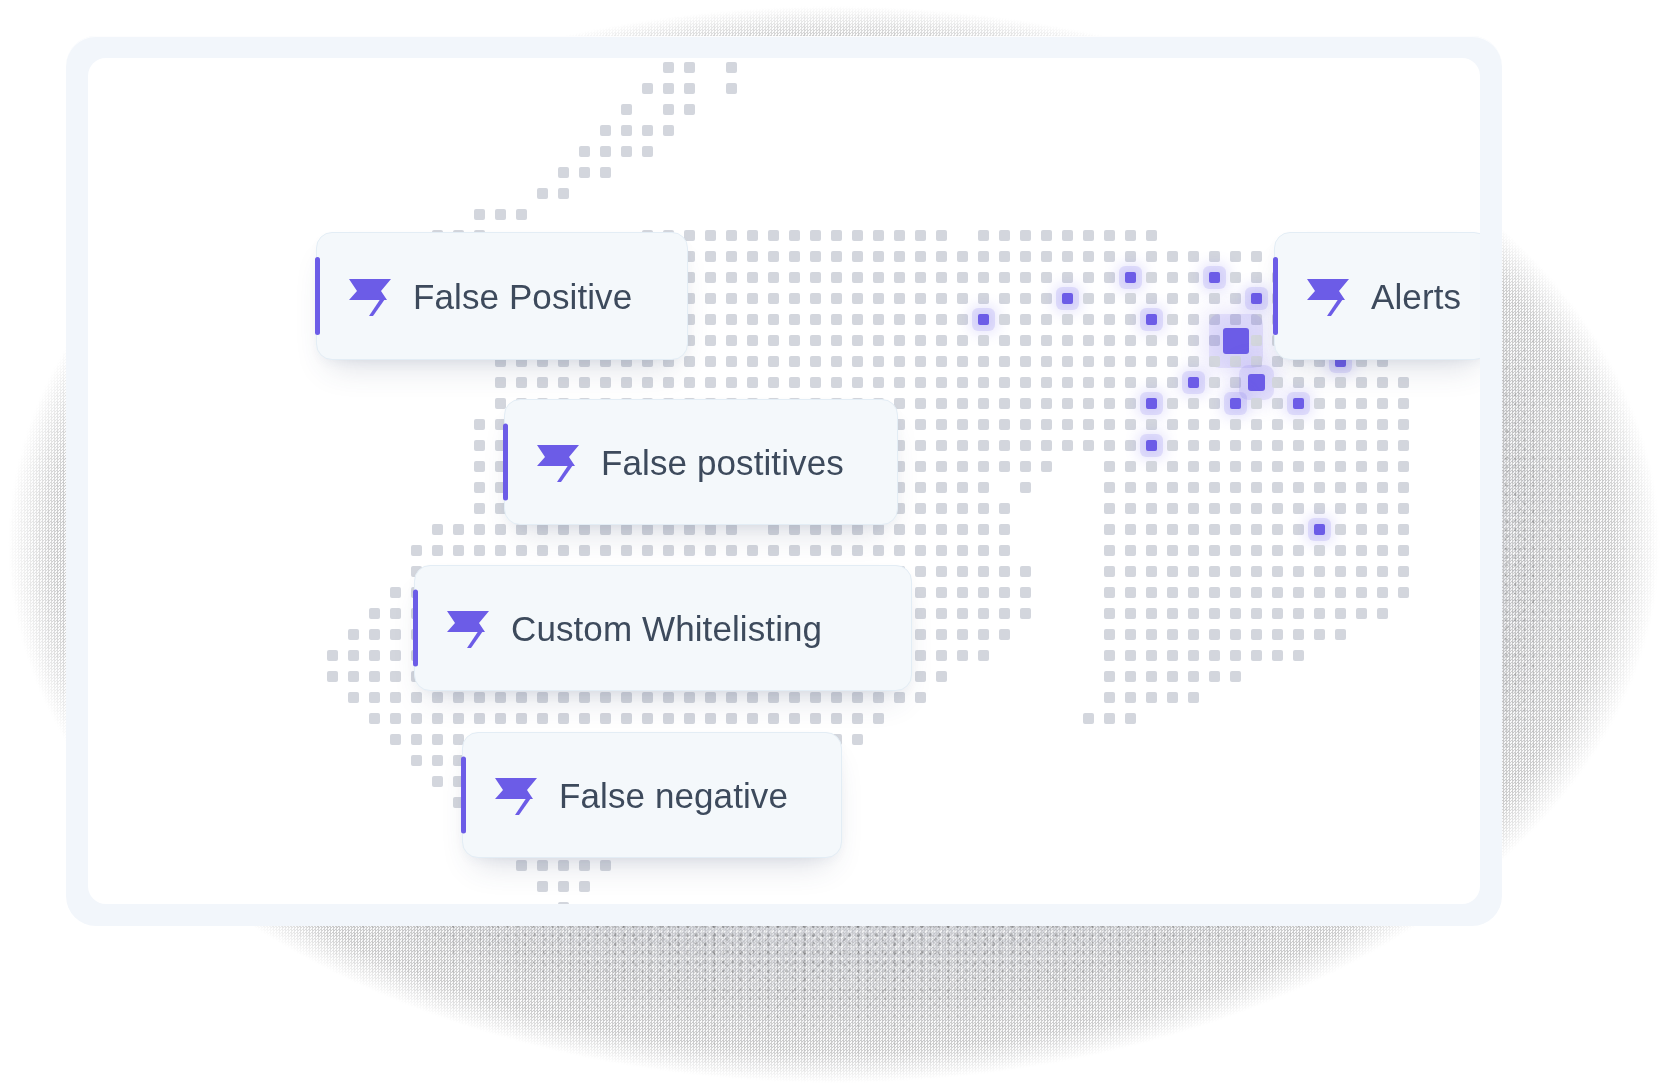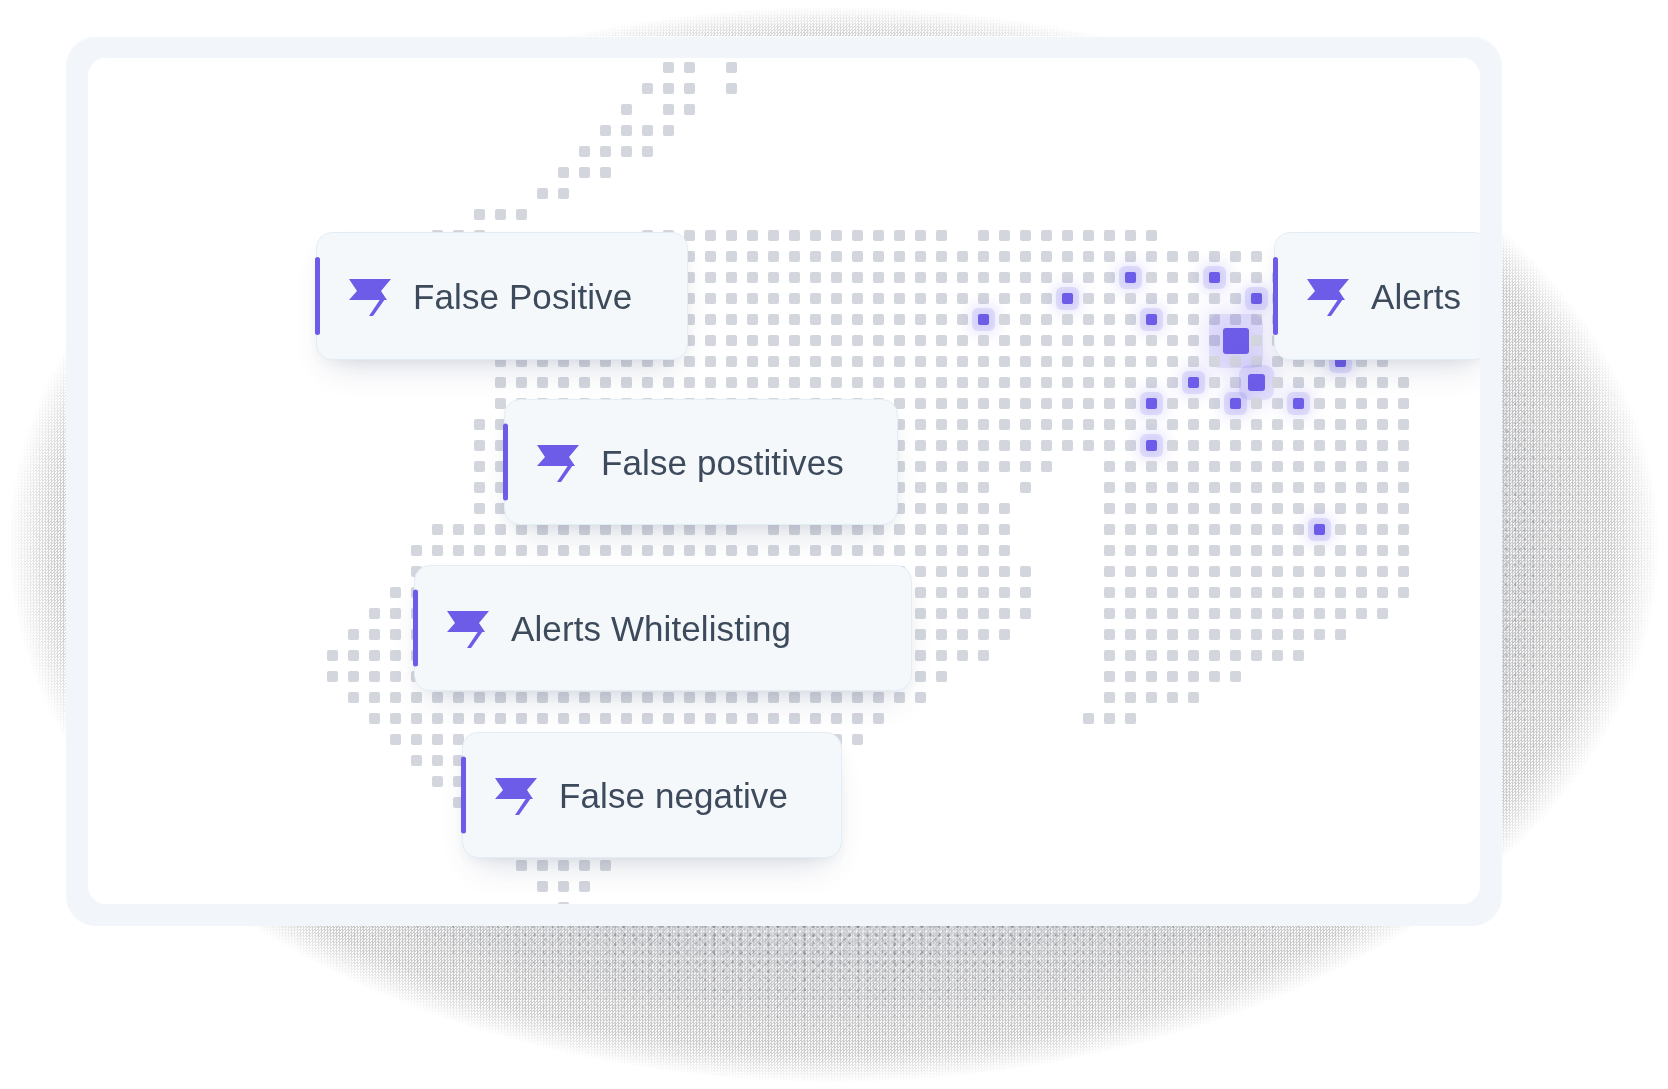--- a/index.html
+++ b/index.html
@@ -1284,21 +1284,21 @@
       </div>
 
       <div class="chip" id="chip-2">
         <span class="chip-accent"></span>
         <span class="chip-icon">
           <svg width="52" height="42" viewBox="0 0 52 42" aria-hidden="true">
             <path d="M4 4 H46 L36 16 L42 25 H4 L12 16 Z" fill="#6c5ce7"></path>
             <path d="M40 24 L28 41 L24 41 L36 23 Z" fill="#6c5ce7"></path>
           </svg>
         </span>
-        <span class="chip-label">Alerts Whitelisting</span>
+        <span class="chip-label">Custom Whitelisting</span>
       </div>
 
       <div class="chip" id="chip-4">
         <span class="chip-accent"></span>
         <span class="chip-icon">
           <svg width="52" height="42" viewBox="0 0 52 42" aria-hidden="true">
             <path d="M4 4 H46 L36 16 L42 25 H4 L12 16 Z" fill="#6c5ce7"></path>
             <path d="M40 24 L28 41 L24 41 L36 23 Z" fill="#6c5ce7"></path>
           </svg>
         </span>

